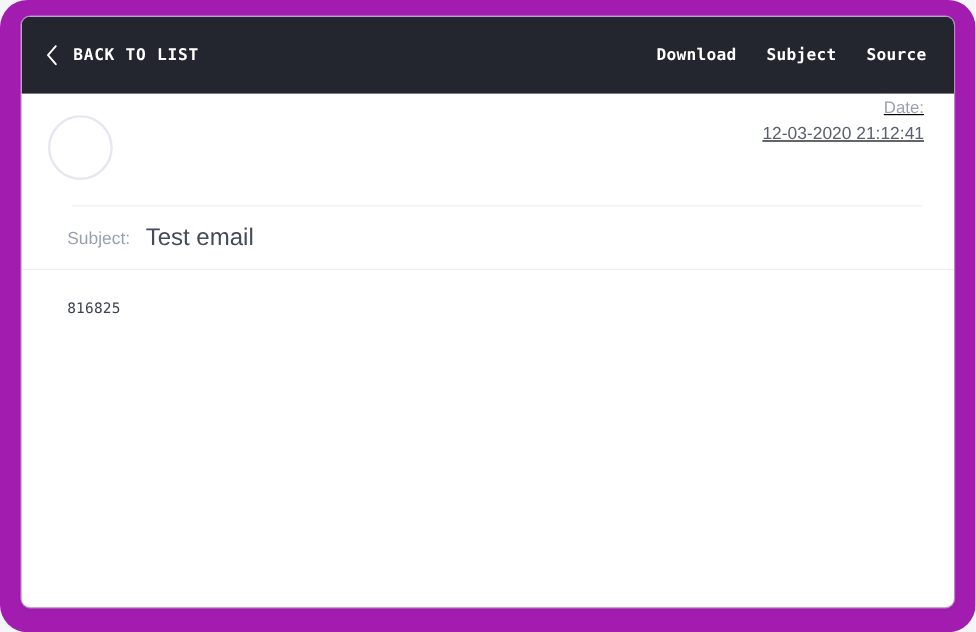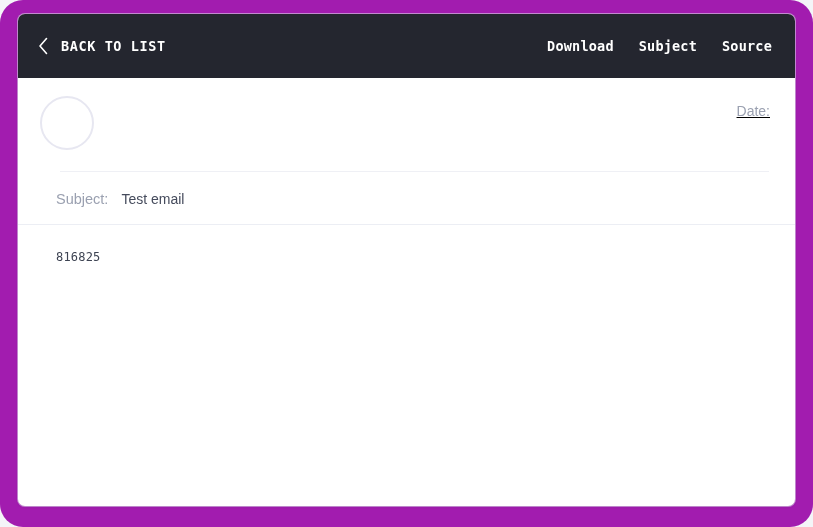--- a/index.html
+++ b/index.html
@@ -119,21 +119,20 @@
     margin-top: 26px;
     margin-left: 22px;
     font-size: 14.5px;
     color: #99a0b0;
     letter-spacing: 0.05px;
     white-space: nowrap;
   }
 
   .date-block {
     margin-left: auto;
-    margin-top: 22px;
     text-align: right;
     line-height: 1.65;
     text-decoration: underline;
   }
   .date-caption {
     font-size: 14px;
     color: #9aa0b0;
   }
   .date-value {
     font-size: 14.5px;
@@ -159,21 +158,21 @@
     align-items: center;
     padding: 0 25px 0 38px;
     box-sizing: border-box;
   }
   .subject-label {
     font-size: 14.5px;
     color: #9aa0b0;
   }
   .subject-value {
     margin-left: 13px;
-    font-size: 14px;
+    font-size: 20px;
     color: #454b5c;
   }
   .divider-full {
     position: absolute;
     left: 0;
     right: 0;
     bottom: 0;
     height: 1px;
     background: #eceef4;
   }
@@ -220,20 +219,21 @@
 
     </div>
 
     <div class="sender-row">
 
       <div class="avatar"></div>
 
 
       <div class="date-block">
         <div class="date-caption">Date:</div>
+        <div class="date-value">12-03-2020 21:12:41</div>
       </div>
 
       <div class="divider-inset"></div>
     </div>
 
     <div class="subject-row">
       <span class="subject-label">Subject:</span>
       <span class="subject-value">Test email</span>
       <div class="divider-full"></div>
     </div>

